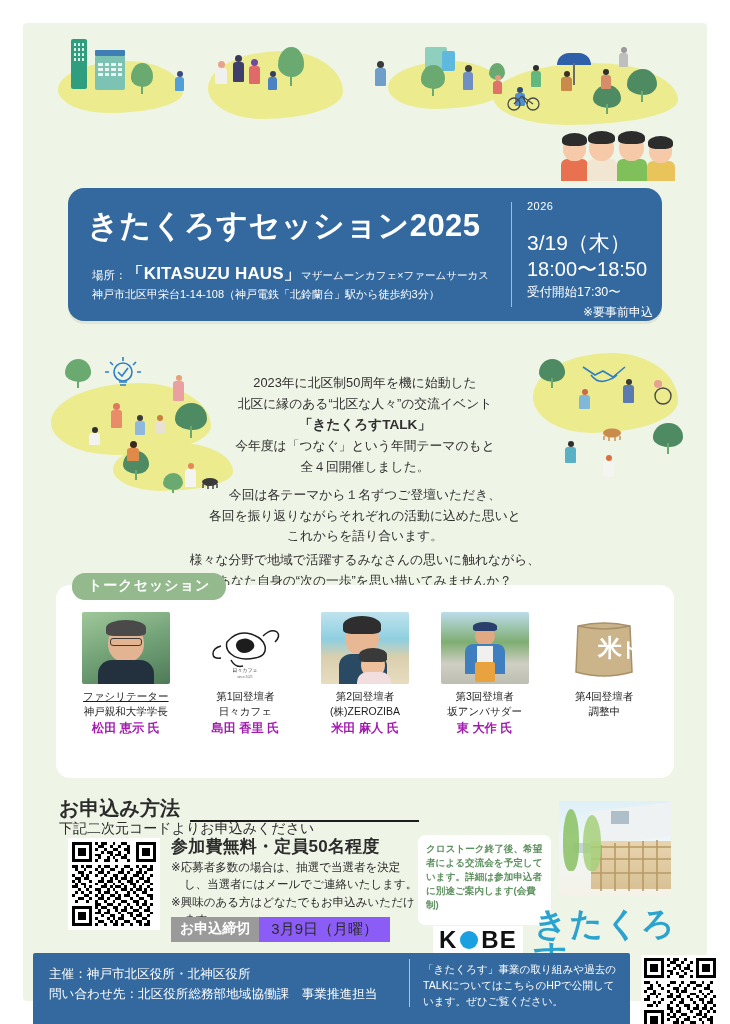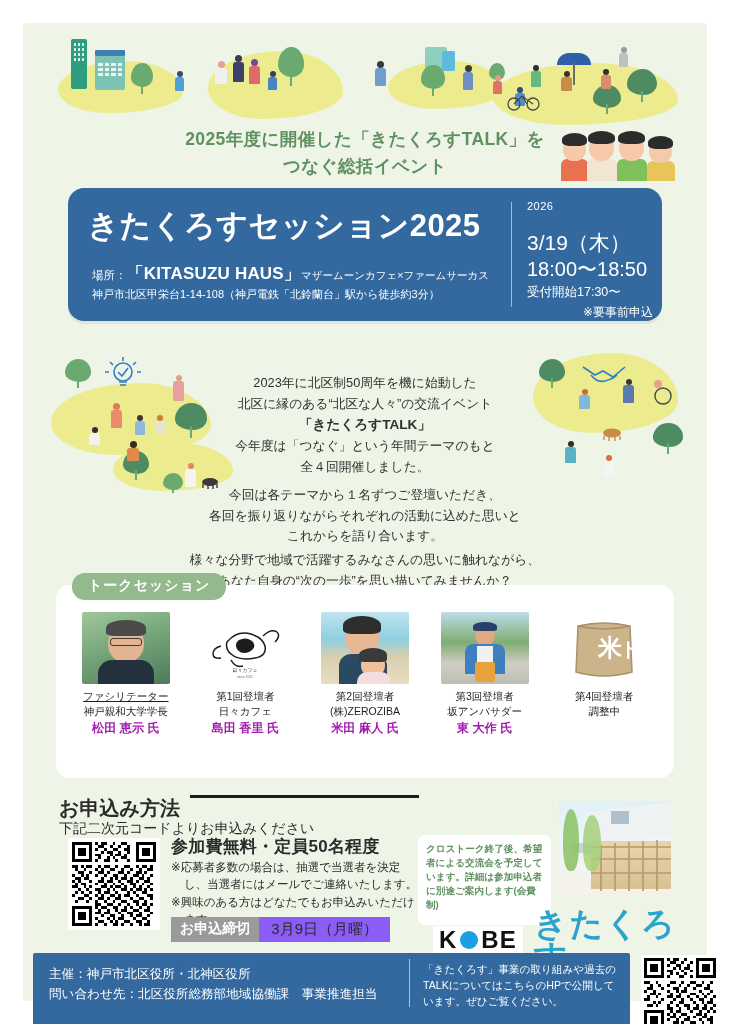--- a/index.html
+++ b/index.html
@@ -84,21 +84,21 @@
   }
   .speakers { position:absolute; left:10px; right:10px; top:27px; display:flex; }
   .spk { flex:1; text-align:center; }
   .spk .ph { width:88px; height:72px; margin:0 auto 5px; border-radius:2px; overflow:hidden; position:relative; background:#dfe6dc; }
   .spk .role { font-size:10.5px; line-height:1.45; color:#1d1d1d; }
   .spk .role.u { text-decoration:underline; }
   .spk .org { font-size:10.5px; line-height:1.45; color:#1d1d1d; }
   .spk .nm { font-size:12.2px; font-weight:bold; line-height:1.5; color:#a21caf; }
 
   
-  .apply-h { position:absolute; left:36px; top:772px; display:flex; align-items:flex-start; width:360px; }
+  .apply-h { position:absolute; left:36px; top:772px; display:flex; align-items:flex-end; width:360px; }
   .apply-h .t { font-size:20px; font-weight:bold; white-space:nowrap; }
   .apply-h .rule { flex:1; height:2.5px; background:#1d1d1d; margin-left:10px; }
   .apply-sub { position:absolute; left:36px; top:797px; font-size:14px; }
   .qr1 { position:absolute; left:45px; top:815px; width:92px; height:92px; background:#fff; padding:4px; }
   .free-line { position:absolute; left:148px; top:812px; font-size:17px; font-weight:bold; letter-spacing:.2px; }
   .notes { position:absolute; left:148px; top:836px; width:250px; font-size:11.5px; line-height:1.5; }
   .notes .ind { padding-left:13px; text-indent:-13px; }
   .deadline { position:absolute; left:148px; top:894px; display:flex; align-items:stretch; }
   .deadline .k { background:#9a9a9a; color:#fff; font-size:14px; font-weight:bold; padding:3px 9px; }
   .deadline .v { background:#8b5cf6; font-size:15px; padding:3px 12px; }
@@ -254,24 +254,20 @@
     <div style="position:absolute;left:534px;top:30px;width:34px;height:12px;background:#2f5fa8;border-radius:17px 17px 0 0;"></div>
     <div style="position:absolute;left:550px;top:40px;width:1.5px;height:22px;background:#6b6b6b;"></div>
 
     <svg style="position:absolute;left:484px;top:68px;" width="34" height="20" viewBox="0 0 34 20">
       <circle cx="7" cy="13" r="6" fill="none" stroke="#4a4a4a" stroke-width="1.3"></circle>
       <circle cx="26" cy="13" r="6" fill="none" stroke="#4a4a4a" stroke-width="1.3"></circle>
       <path d="M7 13 L15 5 L26 13 M15 5 L20 13" fill="none" stroke="#4a4a4a" stroke-width="1.3"></path>
     </svg>
   </div>
 
-  <div class="header-copy">
-    <div>2025年度に開催した「きたくろすTALK」を</div>
-    <div>つなぐ総括イベント</div>
-  </div>
 
   <div class="friends">
     <div class="f" style="left:0;width:27px;height:50px;">
       <div class="torso" style="width:27px;height:22px;background:#e8714f;position:absolute;bottom:0;"></div>
       <div class="hd" style="width:23px;height:25px;background:#f6c9a8;position:absolute;bottom:20px;left:2px;">
           <div class="hair"></div>
         </div>
     </div>
     <div class="f" style="left:26px;width:30px;height:58px;">
       <div class="torso" style="width:30px;height:22px;background:#f0e6d2;position:absolute;bottom:0;"></div>

